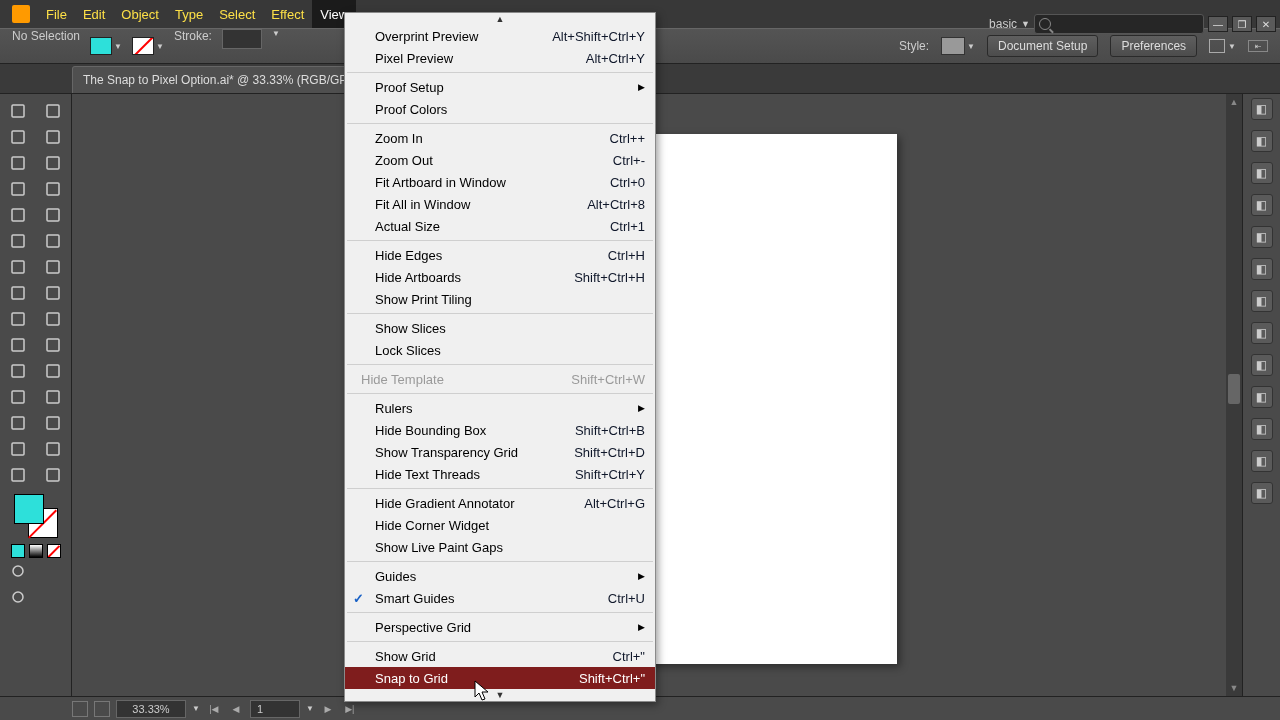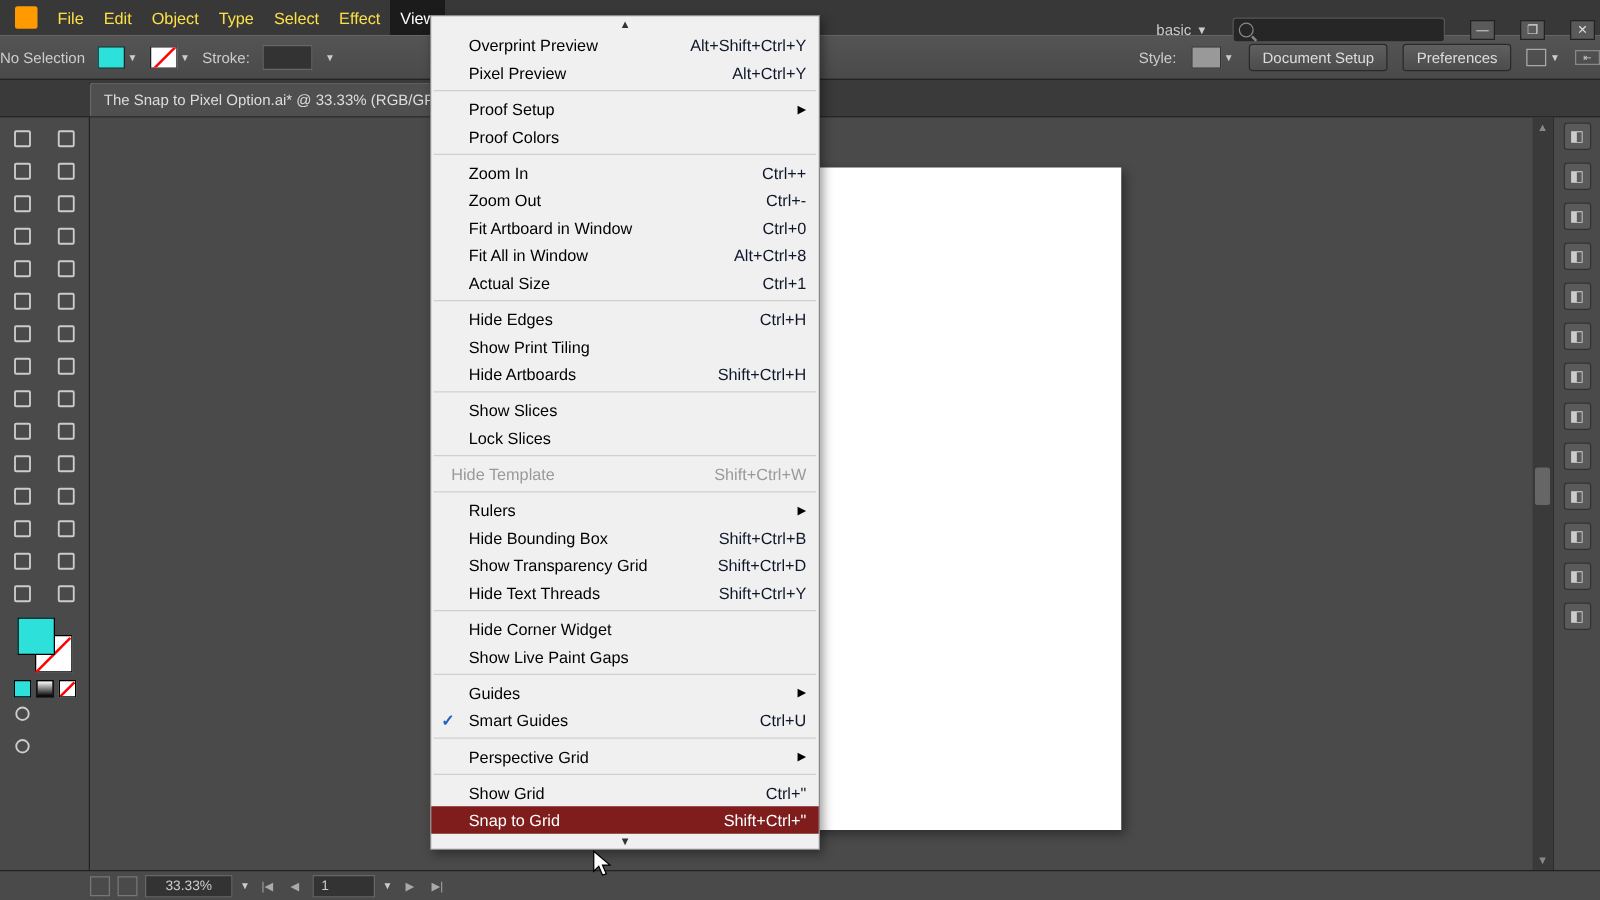--- a/index.html
+++ b/index.html
@@ -5,30 +5,30 @@
 * { margin: 0; padding: 0; box-sizing: border-box; font-family: "Segoe UI", Tahoma, sans-serif; }
 body { background: #333; width: 1280px; height: 720px; overflow: hidden; position: relative; }
 
 
 .titlebar { height: 28px; background: #383838; display: flex; align-items: center; padding-left: 12px; position: relative; }
 .app-icon { width: 18px; height: 18px; background: #ff9a00; margin-right: 8px; border-radius: 2px; position: relative; }
 .app-icon::before { content: ""; position: absolute; left: 3px; top: 2px; color: #3a0f00; font-size: 11px; font-weight: bold; }
 .menubar { display: flex; height: 100%; align-items: stretch; }
 .menu-item { color: #fde047; font-size: 13px; padding: 0 8px; display: flex; align-items: center; cursor: default; }
 .menu-item.active { background: #1b1b1b; color: #fff; }
-.titlebar-right { margin-left: auto; display: flex; align-items: center; gap: 20px; padding-right: 4px; margin-top: 20px; }
+.titlebar-right { margin-left: auto; display: flex; align-items: center; gap: 4px; padding-right: 4px; margin-top: 20px; }
 .workspace-sel { color: #ccc; font-size: 12px; display: flex; align-items: center; gap: 4px; }
 .workspace-sel .chev { font-size: 9px; }
 .search-box { width: 170px; height: 20px; background: #262626; border: 1px solid #555; border-radius: 3px; display: flex; align-items: center; padding: 0 4px; }
 .search-box .mag { width: 12px; height: 12px; border: 1.5px solid #888; border-radius: 50%; position: relative; }
 .search-box .mag::after { content:""; position: absolute; width: 5px; height: 1.5px; background: #888; bottom: -2px; right: -4px; transform: rotate(45deg); }
 .win-btn { width: 20px; height: 16px; background: #5a5a5a; border: 1px solid #222; display: flex; align-items: center; justify-content: center; font-size: 10px; color: #ddd; }
 
 
-.controlbar { height: 36px; background: linear-gradient(#545454,#4a4a4a); border-top: 1px solid #666; border-bottom: 1px solid #222; display: flex; align-items: center; padding: 0 0; gap: 10px; color: #ccc; font-size: 12px; }
+.controlbar { height: 36px; background: linear-gradient(#545454,#4a4a4a); border-top: 1px solid #666; border-bottom: 1px solid #222; display: flex; padding: 0 12px; gap: 10px; color: #ccc; font-size: 12px; }
 .ctrl-btn { display: flex; align-items: center; gap: 2px; }
 .swatch-cyan { width: 22px; height: 18px; background: #2de0da; border: 1px solid #222; }
 .swatch-none { width: 22px; height: 18px; background: #fff; border: 1px solid #222; position: relative; overflow: hidden; }
 .swatch-none::after { content:""; position: absolute; width: 140%; height: 2px; background: red; top: 50%; left: -20%; transform: rotate(-45deg); }
 .chev-small { font-size: 8px; color: #ccc; }
 .stroke-input { width: 40px; height: 20px; background: #333; border: 1px solid #666; }
 .ctrl-right { margin-left: auto; display: flex; gap: 12px; align-items: center; }
 .pill-btn { background: linear-gradient(#5f5f5f,#4c4c4c); border: 1px solid #2a2a2a; border-radius: 3px; padding: 3px 10px; color: #ddd; font-size: 12px; }
 .small-swatch { width: 24px; height: 18px; background: #999; border: 1px solid #333; }
 .expand-icon { width: 20px; height: 12px; border: 1px solid #888; display: flex; align-items: center; justify-content: center; font-size: 8px; color: #ccc; }
@@ -430,25 +430,25 @@
       <div class="dd-item">
         <span>Actual Size</span>
         <span class="shortcut">Ctrl+1</span>
       </div>
       <div class="dd-sep"></div>
       <div class="dd-item">
         <span>Hide Edges</span>
         <span class="shortcut">Ctrl+H</span>
       </div>
       <div class="dd-item">
-        <span>Show Print Tiling</span>
-      </div>
-      <div class="dd-item">
         <span>Hide Artboards</span>
         <span class="shortcut">Shift+Ctrl+H</span>
+      </div>
+      <div class="dd-item">
+        <span>Show Print Tiling</span>
       </div>
       <div class="dd-sep"></div>
       <div class="dd-item">
         <span>Show Slices</span>
       </div>
       <div class="dd-item">
         <span>Lock Slices</span>
       </div>
       <div class="dd-sep"></div>
       <div class="dd-item disabled">
@@ -466,20 +466,24 @@
       </div>
       <div class="dd-item">
         <span>Show Transparency Grid</span>
         <span class="shortcut">Shift+Ctrl+D</span>
       </div>
       <div class="dd-item">
         <span>Hide Text Threads</span>
         <span class="shortcut">Shift+Ctrl+Y</span>
       </div>
       <div class="dd-sep"></div>
+      <div class="dd-item">
+        <span>Hide Gradient Annotator</span>
+        <span class="shortcut">Alt+Ctrl+G</span>
+      </div>
       <div class="dd-item">
         <span>Hide Corner Widget</span>
       </div>
       <div class="dd-item">
         <span>Show Live Paint Gaps</span>
       </div>
       <div class="dd-sep"></div>
       <div class="dd-item">
         <span>Guides</span>
         <span class="arrow">▶</span>

